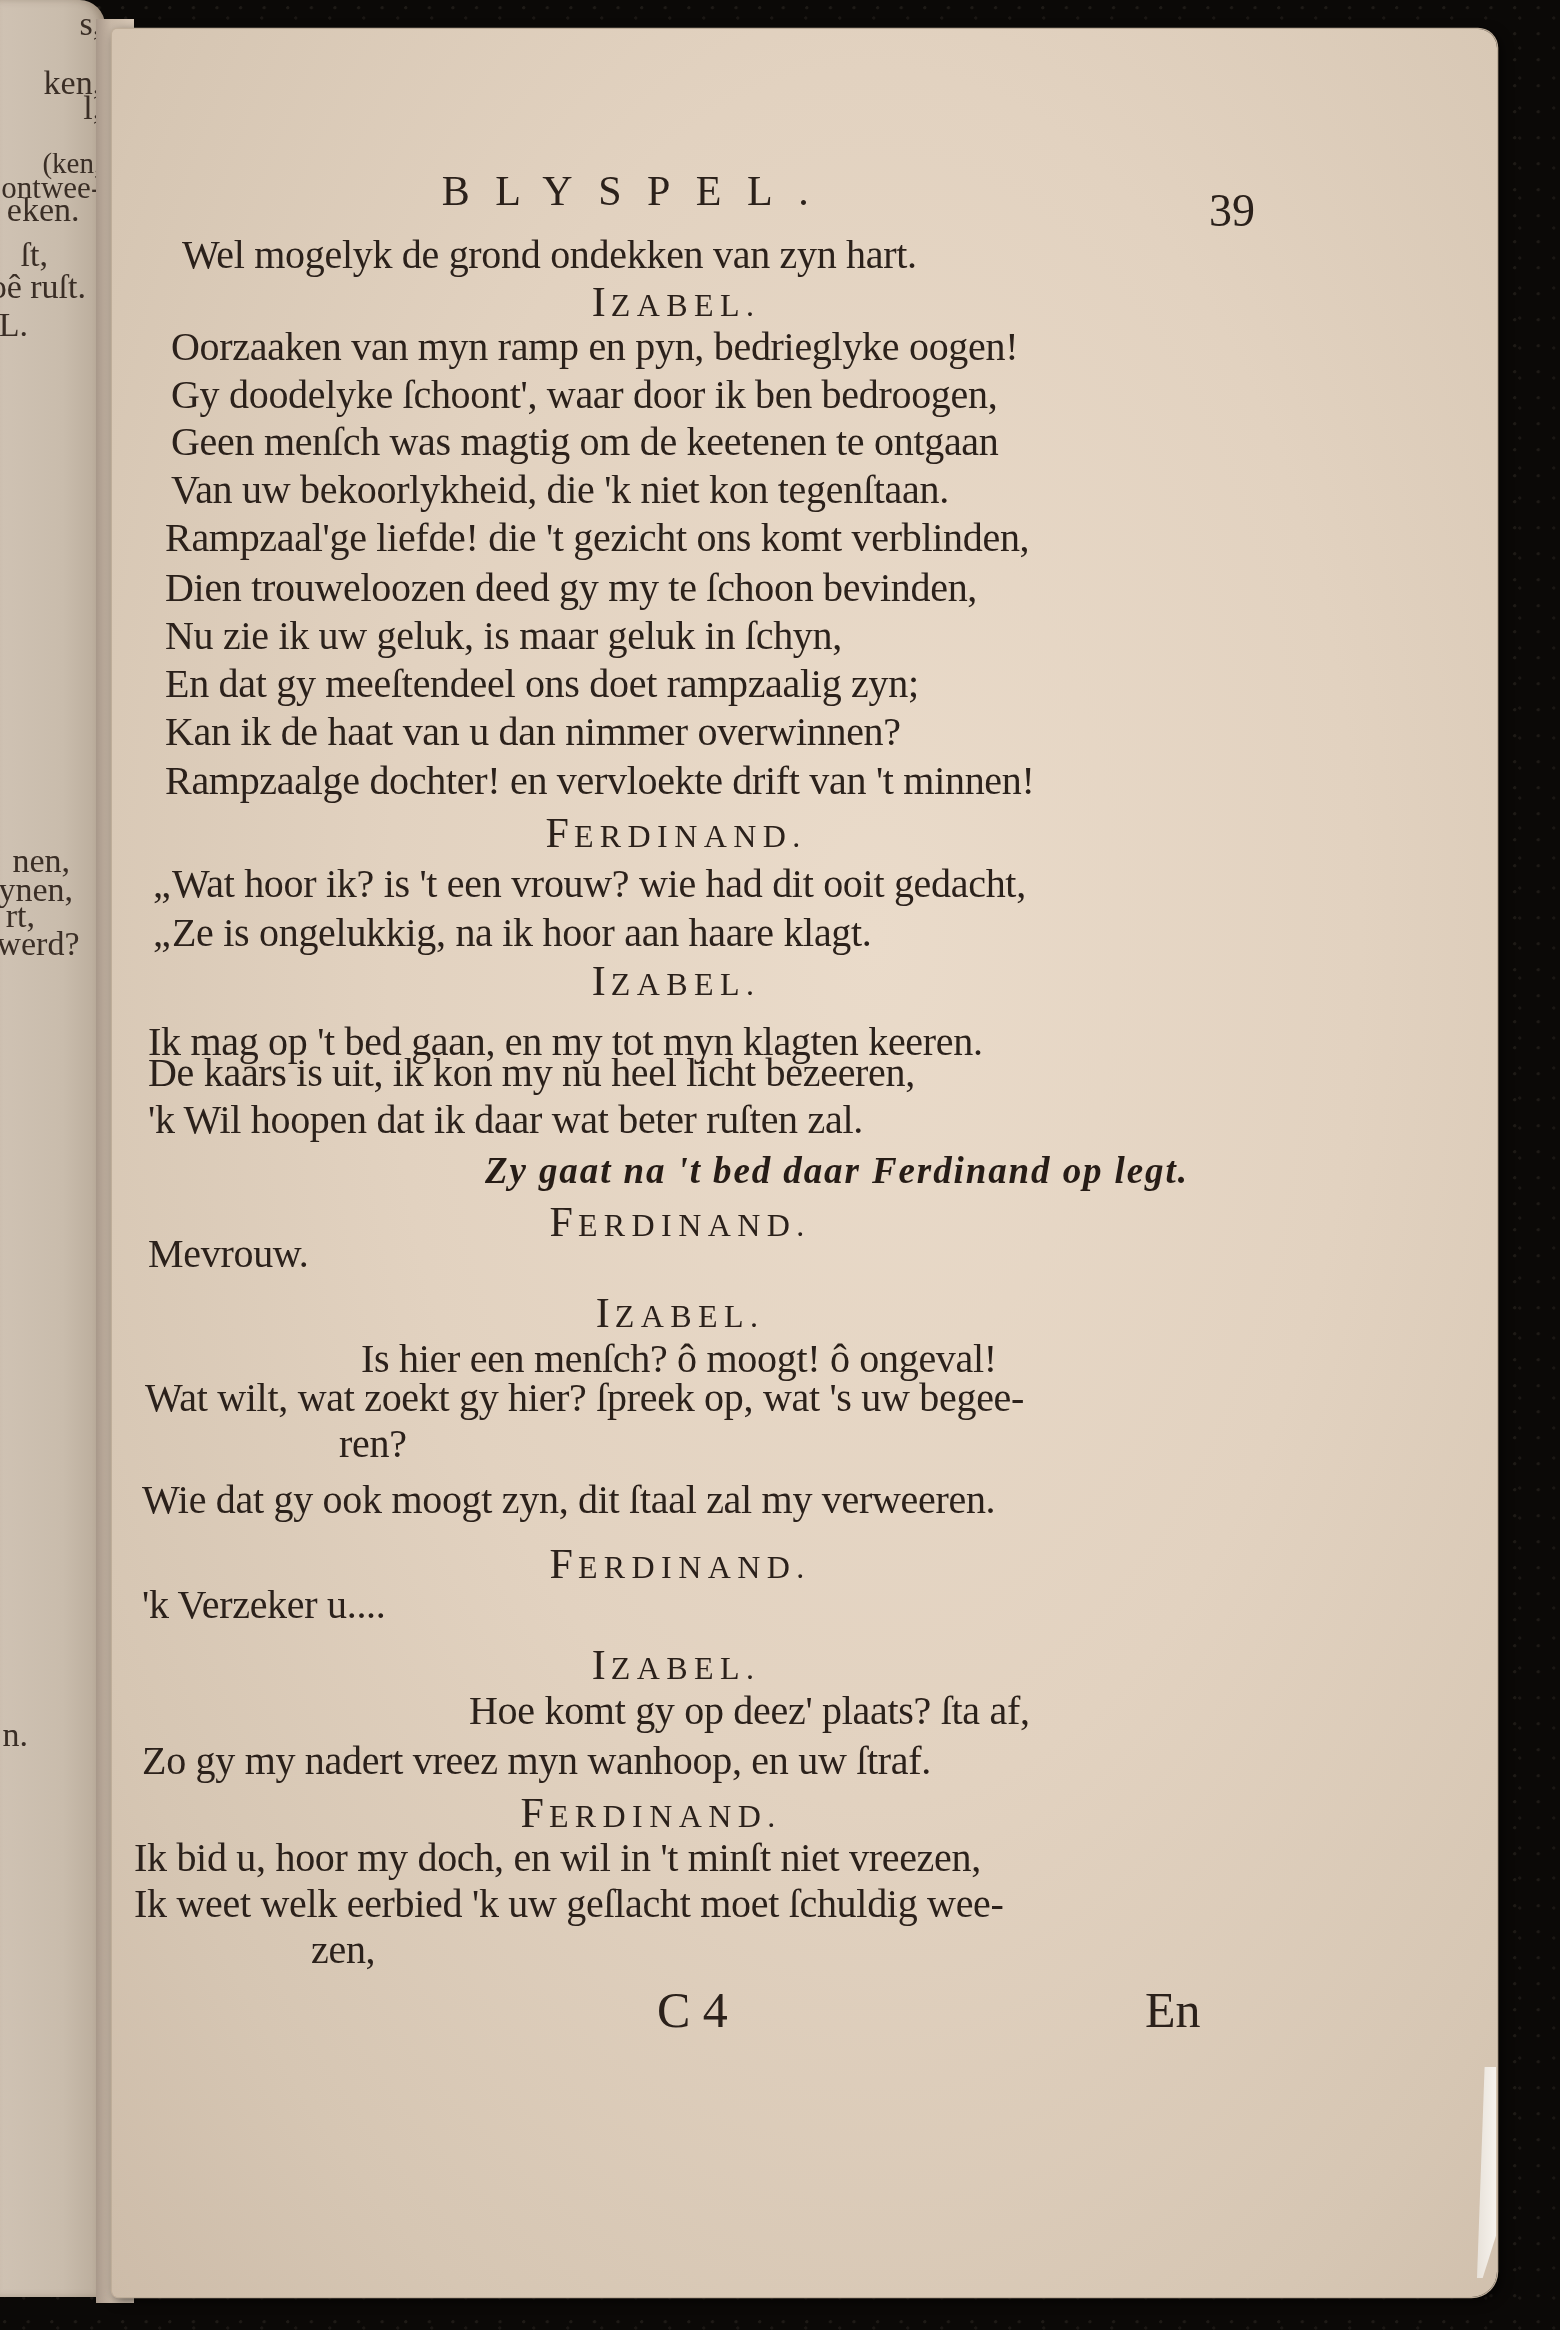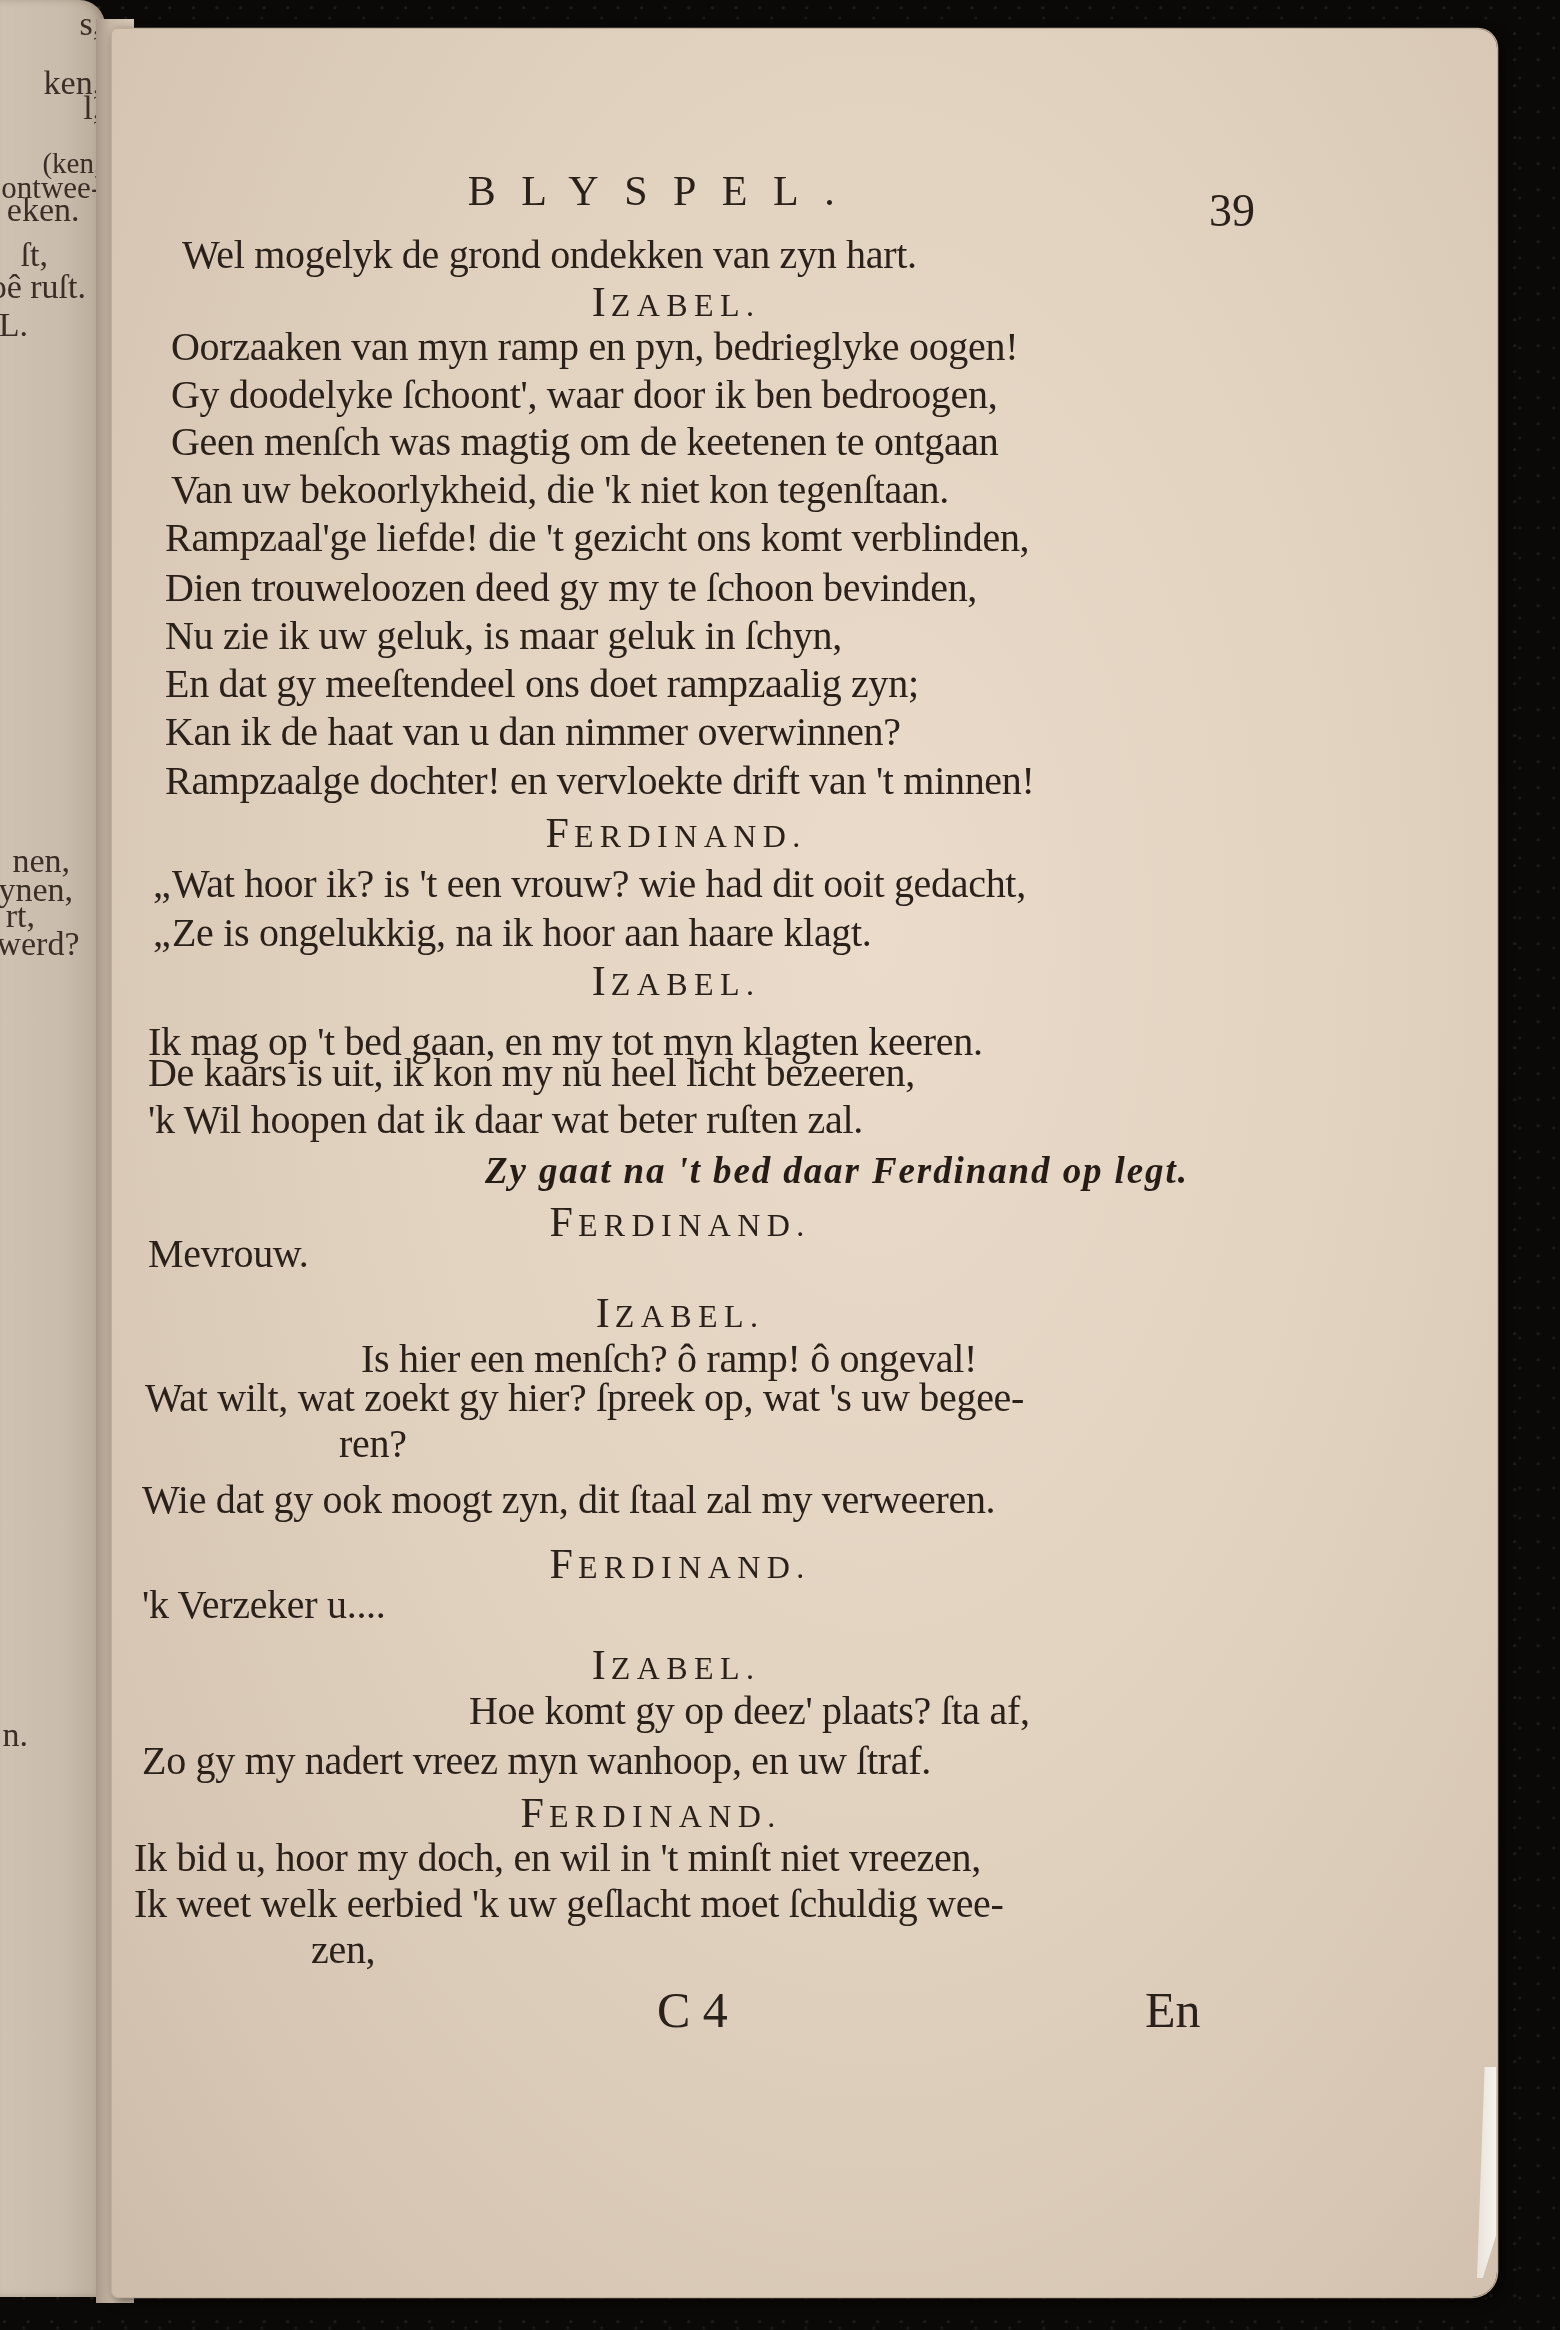--- a/index.html
+++ b/index.html
@@ -50,21 +50,21 @@
     position: absolute; white-space: nowrap; font-size: 40px; line-height: 1;
     letter-spacing: -0.3px; color: #2b211b;
   }
   .speaker {
     position: absolute; white-space: nowrap; font-size: 32px; line-height: 1;
     letter-spacing: 6.4px; font-variant: small-caps; color: #2b211b;
     transform: translateX(-50%);
   }
   .speaker .first { font-size: 42px; letter-spacing: 5.1px; }
   .running-head {
-    position: absolute; left: 664px; top: 167px; font-size: 42px;
+    position: absolute; left: 638px; top: 167px; font-size: 42px;
     letter-spacing: 25.5px; transform: translateX(-50%); white-space: nowrap;
     color: #2b211b;
   }
   .page-num {
     position: absolute; left: 1209px; top: 184px; font-size: 46px; color: #2b211b;
   }
   .stage {
     position: absolute; white-space: nowrap; font-style: italic; font-weight: bold;
     font-size: 37px; letter-spacing: 1.9px; color: #261c16;
   }
@@ -142,21 +142,21 @@
 <div class="speaker" style="left:680px; top:1201px;">
   <span class="first">F</span><span>ERDINAND.</span>
 </div>
 
 <div class="ln" style="left:148px; top:1234px;">Mevrouw.</div>
 
 <div class="speaker" style="left:680px; top:1292px;">
   <span class="first">I</span><span>ZABEL.</span>
 </div>
 
-<div class="ln" style="left:361px; top:1339px;">Is hier een menſch?  ô ramp!  ô ongeval!</div>
+<div class="ln" style="left:361px; top:1339px;">Is hier een menſch?  ô moogt!  ô ongeval!</div>
 <div class="ln" style="left:145px; top:1378px;">Wat wilt,  wat zoekt gy hier? ſpreek op,  wat 's uw begee-</div>
 <div class="ln" style="left:339px; top:1424px;text-align:center;">ren?</div>
 <div class="ln" style="left:142px; top:1480px;">Wie dat gy ook moogt zyn,  dit ſtaal zal my verweeren.</div>
 
 <div class="speaker" style="left:680px; top:1543px;">
   <span class="first">F</span><span>ERDINAND.</span>
 </div>
 
 <div class="ln" style="left:142px; top:1585px;">'k Verzeker u....</div>
 

